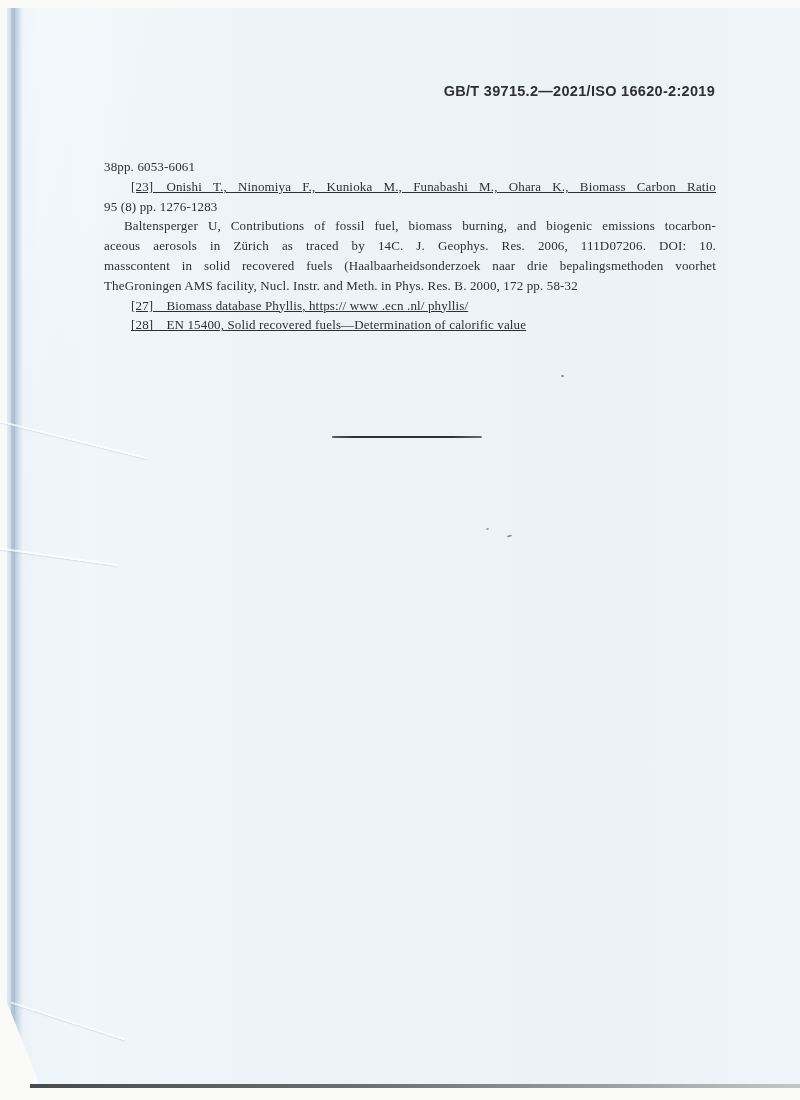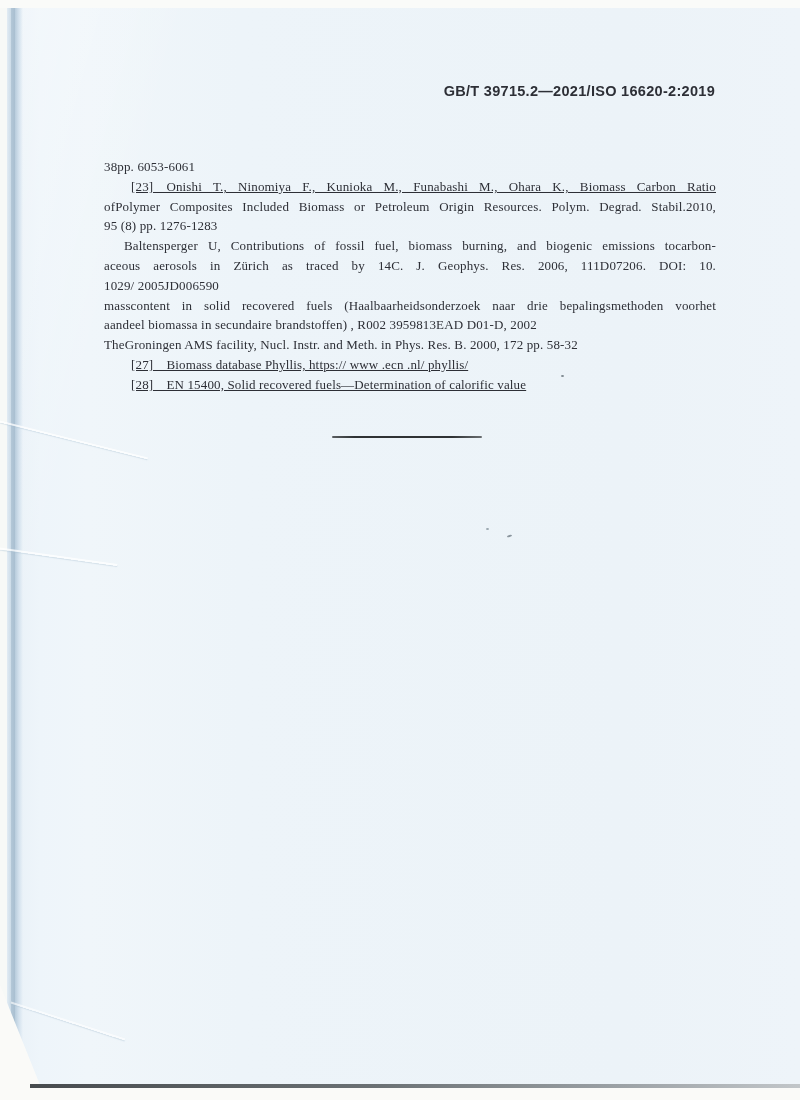--- a/index.html
+++ b/index.html
@@ -68,27 +68,24 @@
   <div class="crease crease3"></div>
   <div class="speck speck1"></div>
   <div class="speck speck2"></div>
   <div class="speck speck3"></div>
 
   <div class="doc-header">GB/T 39715.2—2021/ISO 16620-2:2019</div>
 
   <div class="text-block">
       <div class="line">38pp. 6053-6061</div>
       <div class="line indent j">[23] Onishi T., Ninomiya F., Kunioka M., Funabashi M., Ohara K., Biomass Carbon Ratio</div>
-      <div class="line j">ofPolymer Composites Included Biomass or Petroleum Origin Resources. Polym. Degrad. Stabil.2010,</div>
       <div class="line">95 (8) pp. 1276-1283</div>
       <div class="line indent2 j">Baltensperger U, Contributions of fossil fuel, biomass burning, and biogenic emissions tocarbon-</div>
       <div class="line j">aceous aerosols in Zürich as traced by 14C. J. Geophys. Res. 2006, 111D07206. DOI: 10.</div>
-      <div class="line">1029/ 2005JD006590</div>
       <div class="line j">masscontent in solid recovered fuels (Haalbaarheidsonderzoek naar drie bepalingsmethoden voorhet</div>
-      <div class="line">aandeel biomassa in secundaire brandstoffen) , R002 3959813EAD D01-D, 2002</div>
       <div class="line">TheGroningen AMS facility, Nucl. Instr. and Meth. in Phys. Res. B. 2000, 172 pp. 58-32</div>
       <div class="line indent">[27] Biomass database Phyllis, https:// www .ecn .nl/ phyllis/</div>
       <div class="line indent">[28] EN 15400, Solid recovered fuels—Determination of calorific value</div>
     </div>
 
   <div class="end-rule"></div>
 
   <div class="bottom-left-wedge"></div>
   <div class="bottom-edge-line"></div>
   <div class="bottom-white"></div>

